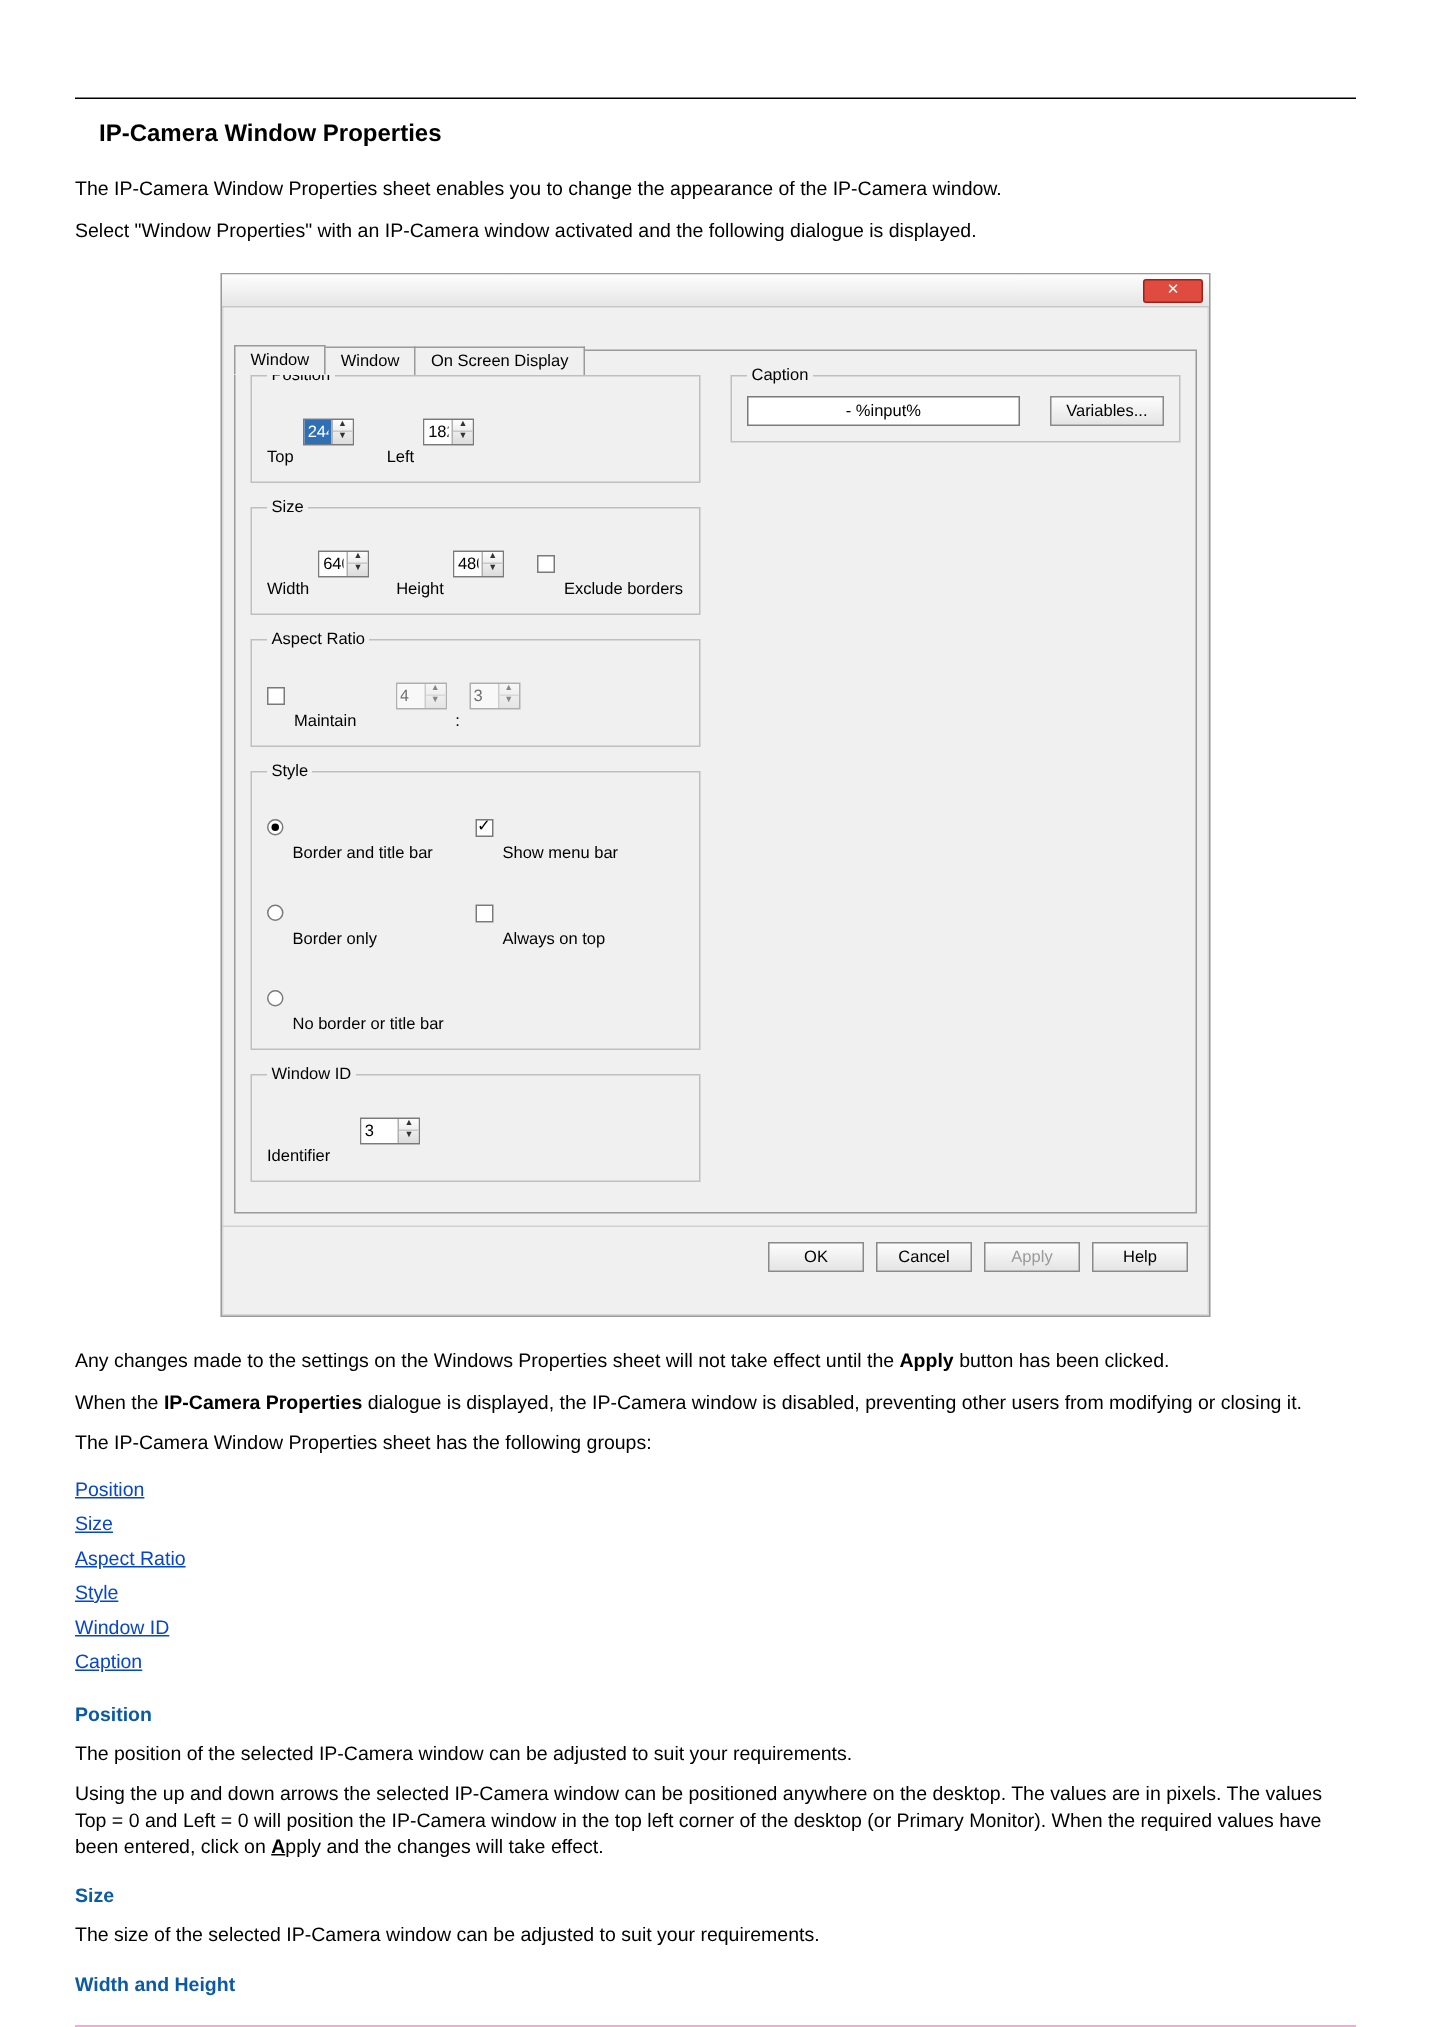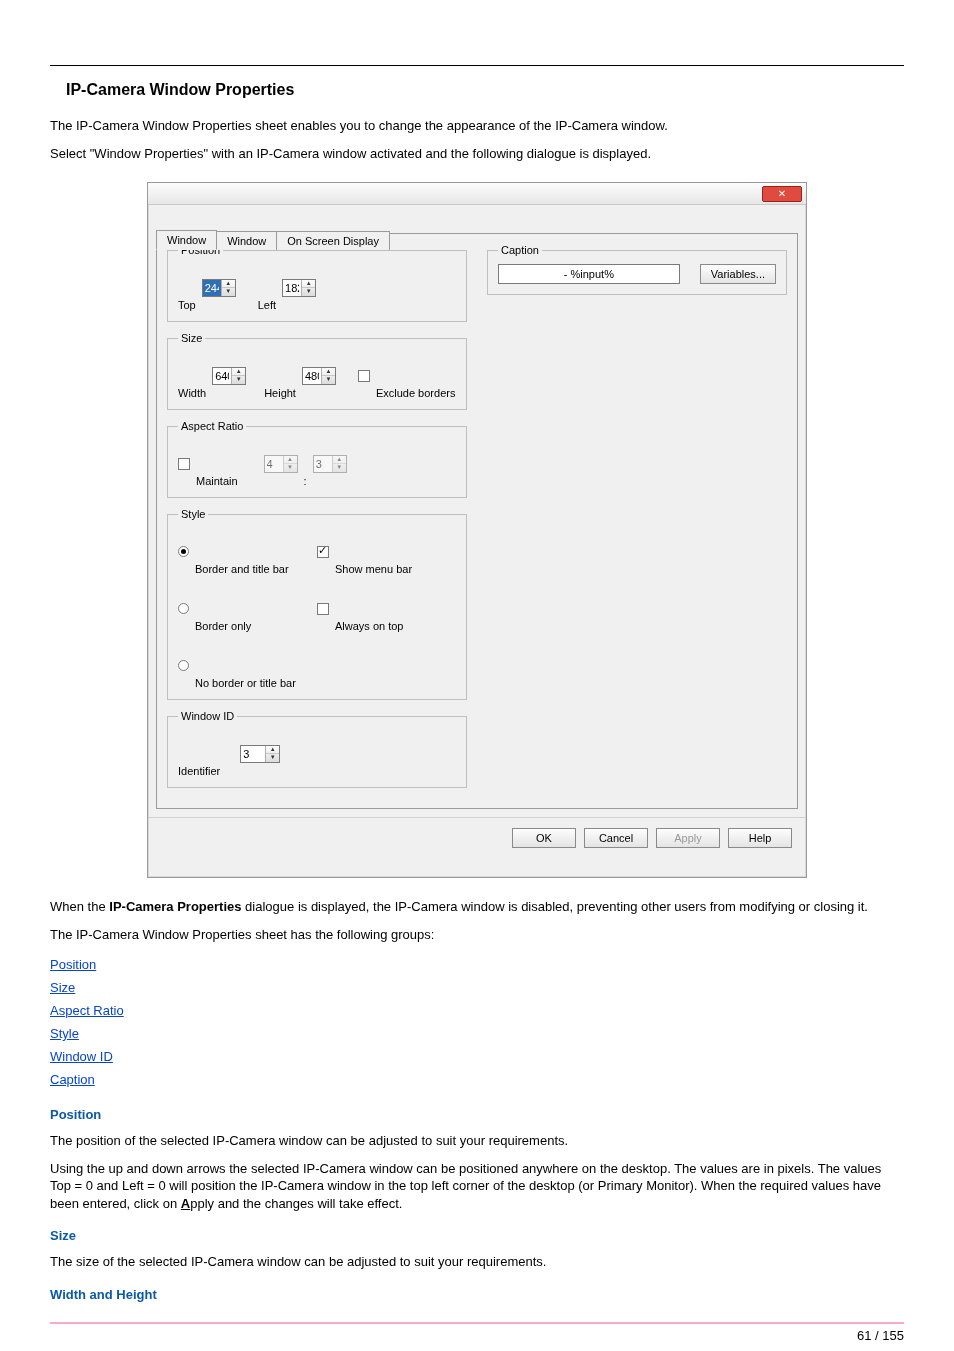--- a/index.html
+++ b/index.html
@@ -388,20 +388,23 @@
     </div>
 
     <div class="dlg-buttons">
       <span class="win-btn">OK</span>
       <span class="win-btn">Cancel</span>
       <span class="win-btn disabled">Apply</span>
       <span class="win-btn">Help</span>
     </div>
   </div>
 
+  <p>
+    <span>Any changes made to the settings on the Windows Properties sheet will not take effect until the </span><b>Apply</b><span> button has been clicked.</span>
+  </p>
 
   <p>
     <span>When the </span><b>IP-Camera Properties</b><span> dialogue is displayed, the IP-Camera window is disabled, preventing other users from modifying or closing it.</span>
   </p>
 
   <p>The IP-Camera Window Properties sheet has the following groups:</p>
 
   <div class="links">
     <a href="#">Position</a><br>
     <a href="#">Size</a><br>

